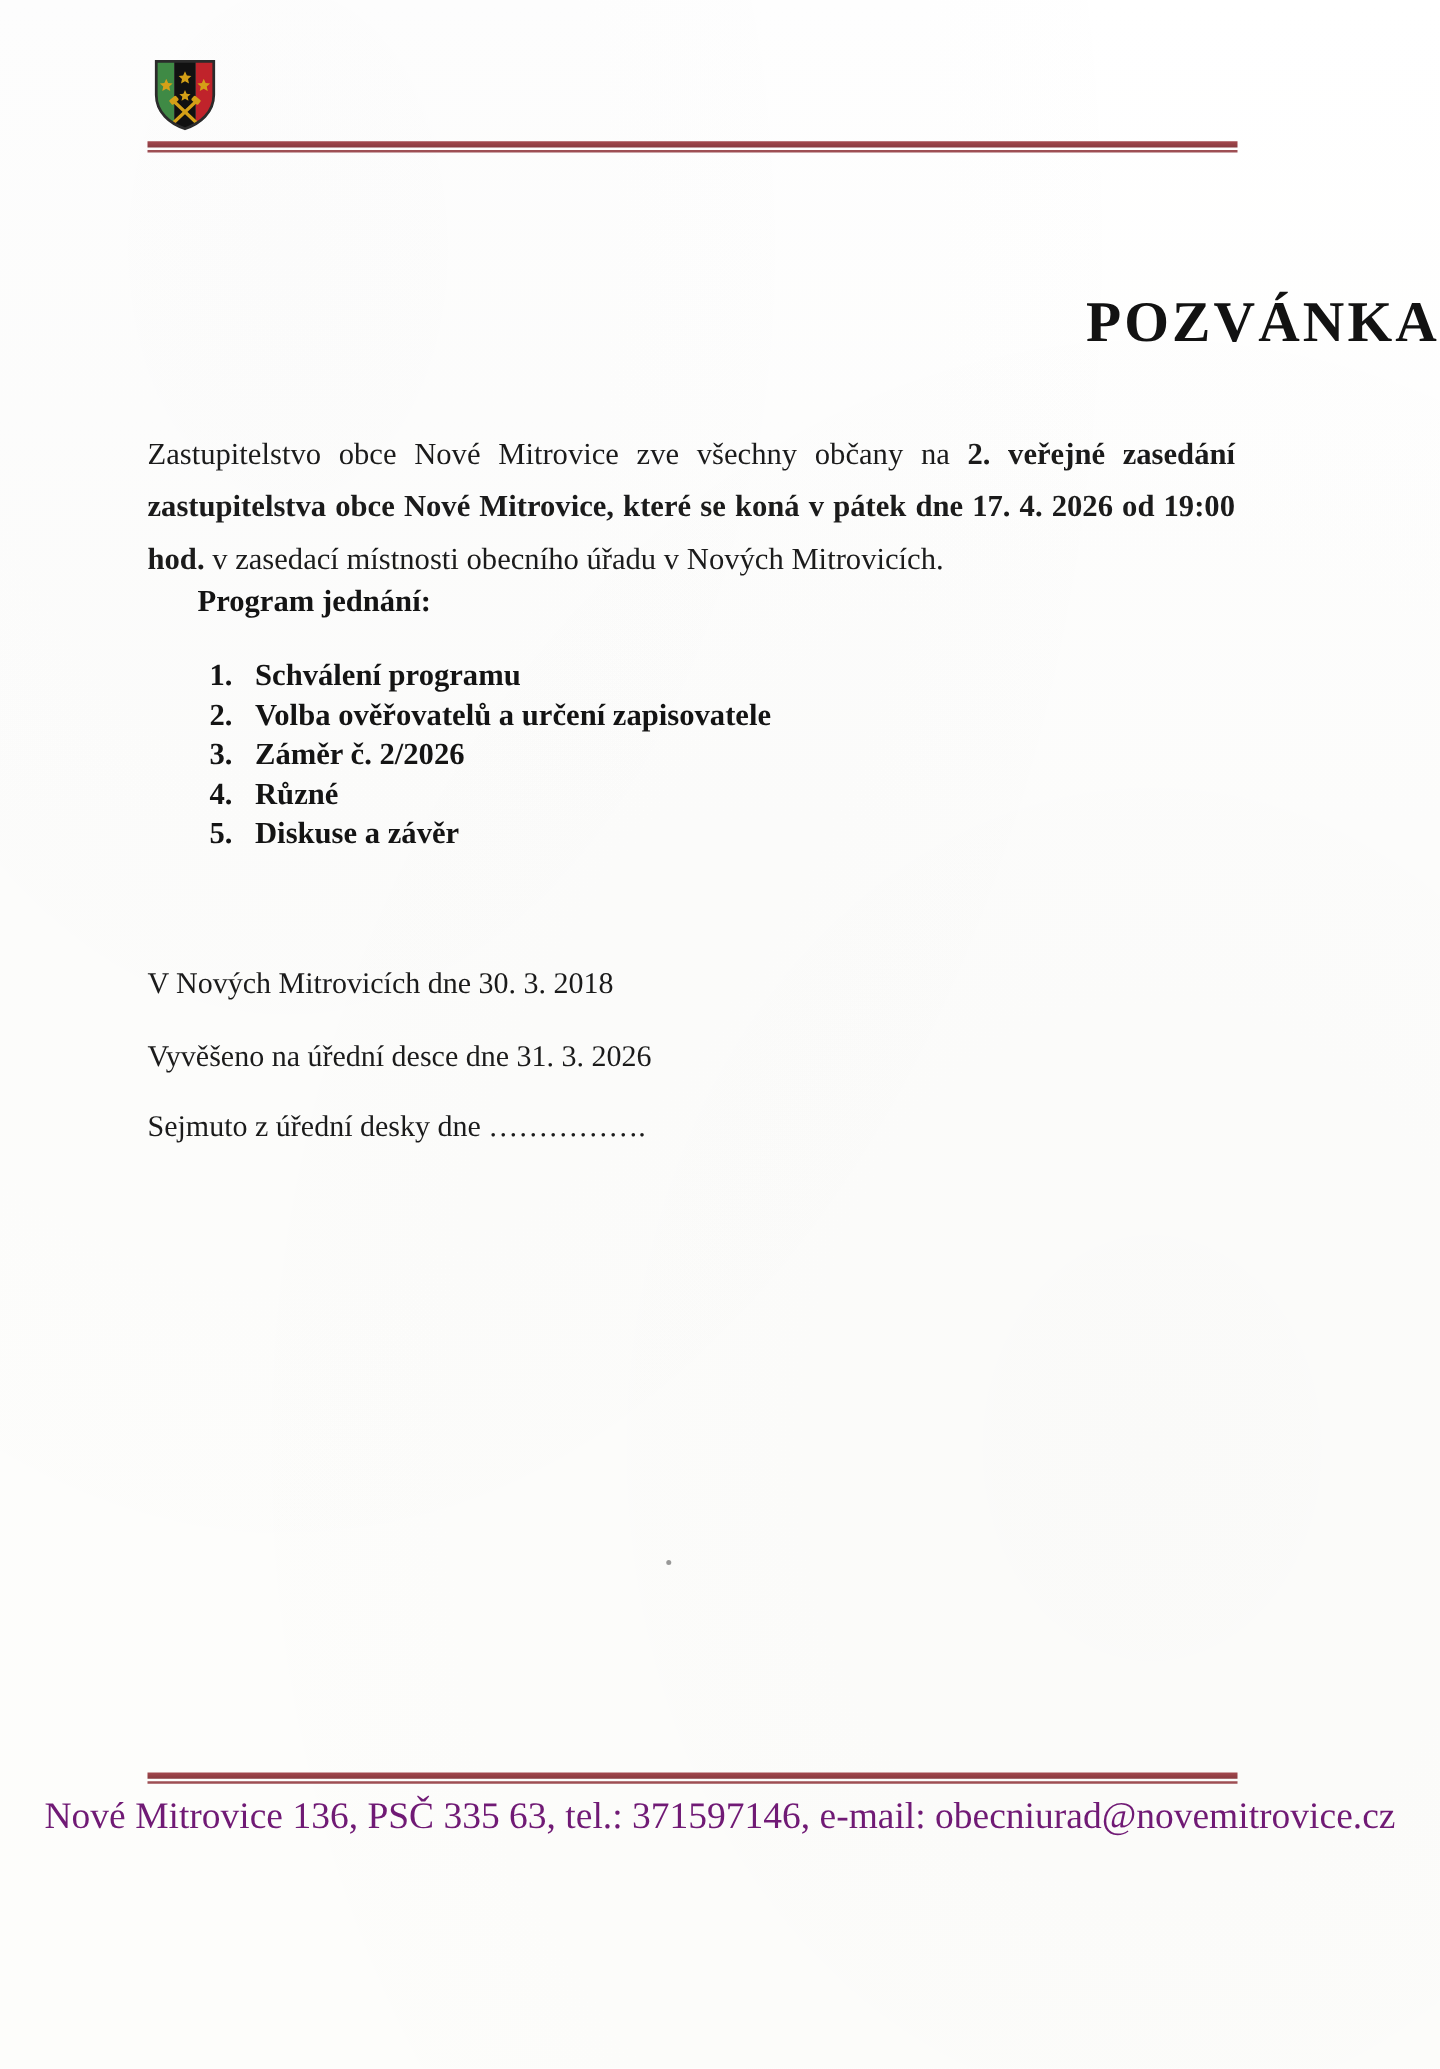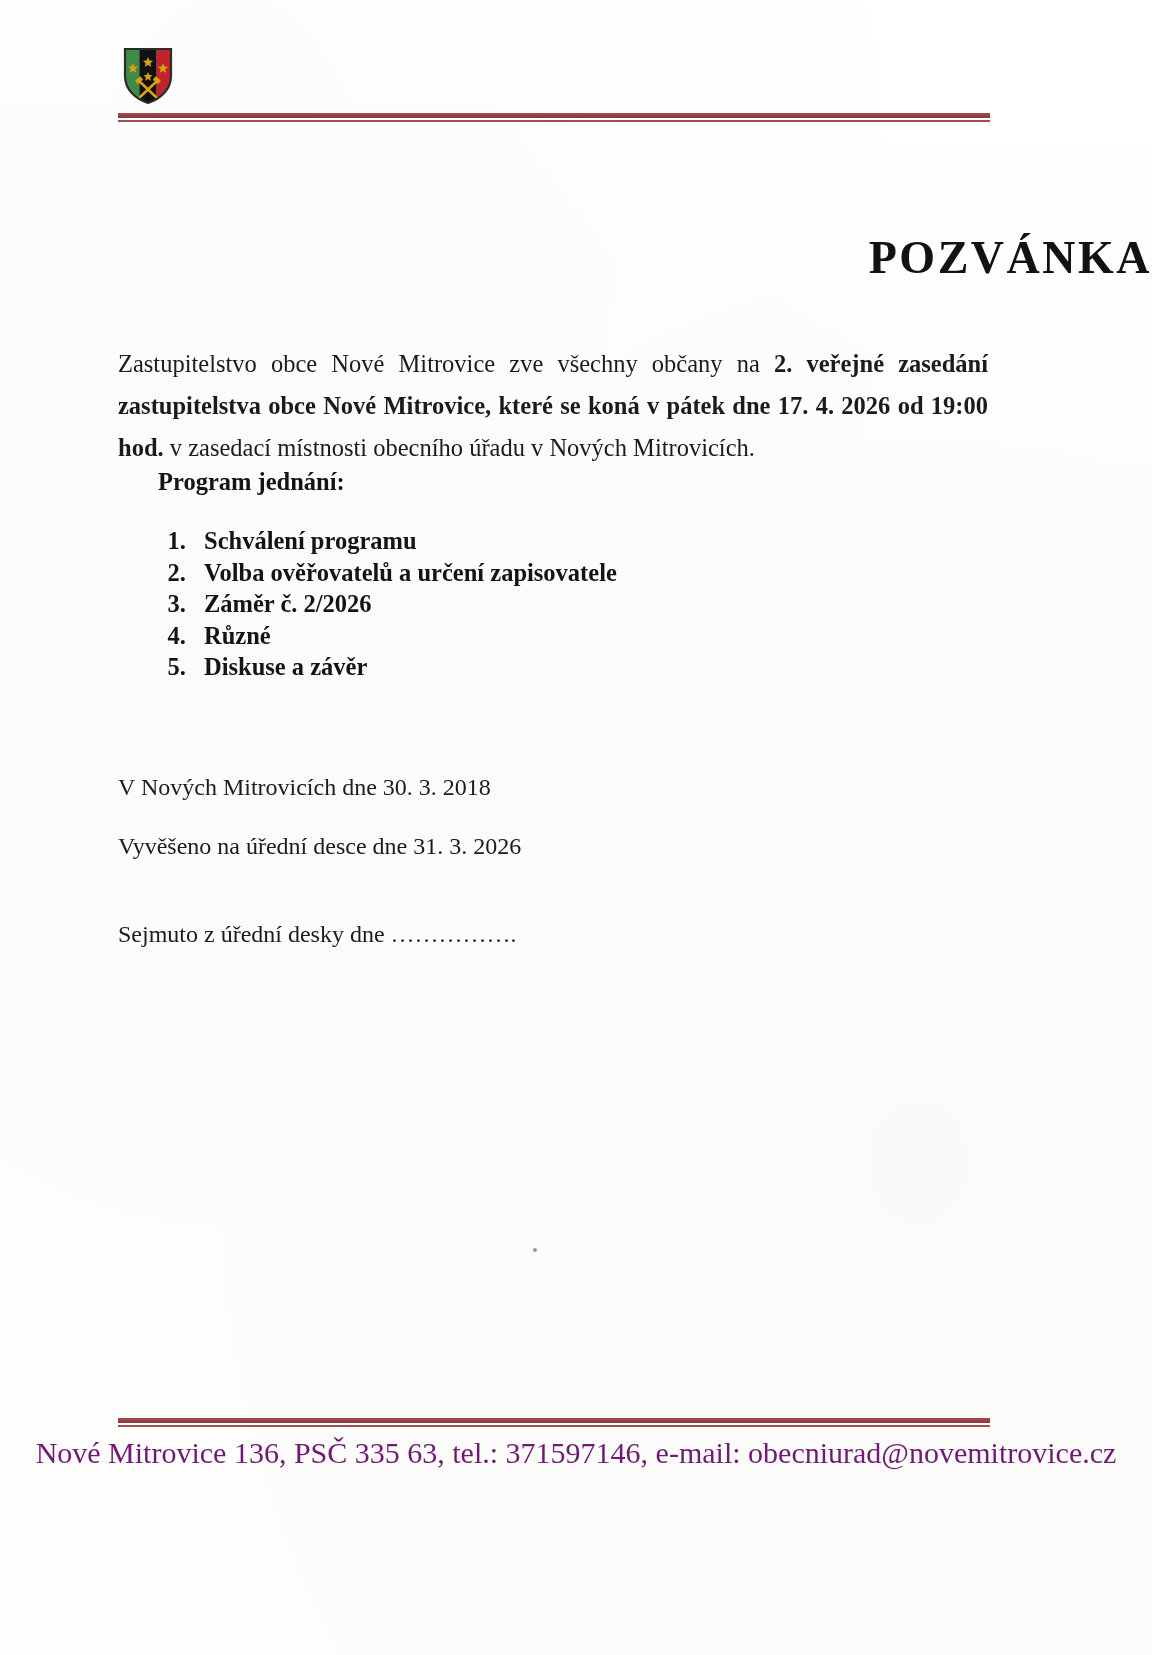--- a/index.html
+++ b/index.html
@@ -139,21 +139,21 @@
   .line-posted {
     position: absolute;
     left: 118px;
     top: 833px;
     font-size: 24px;
     color: #1b1b1b;
   }
   .line-removed {
     position: absolute;
     left: 118px;
-    top: 921px;
+    top: 889px;
     font-size: 24px;
     color: #1b1b1b;
   }
 
   .speck {
     position: absolute;
     left: 533px;
     top: 1248px;
     width: 4px;
     height: 4px;

